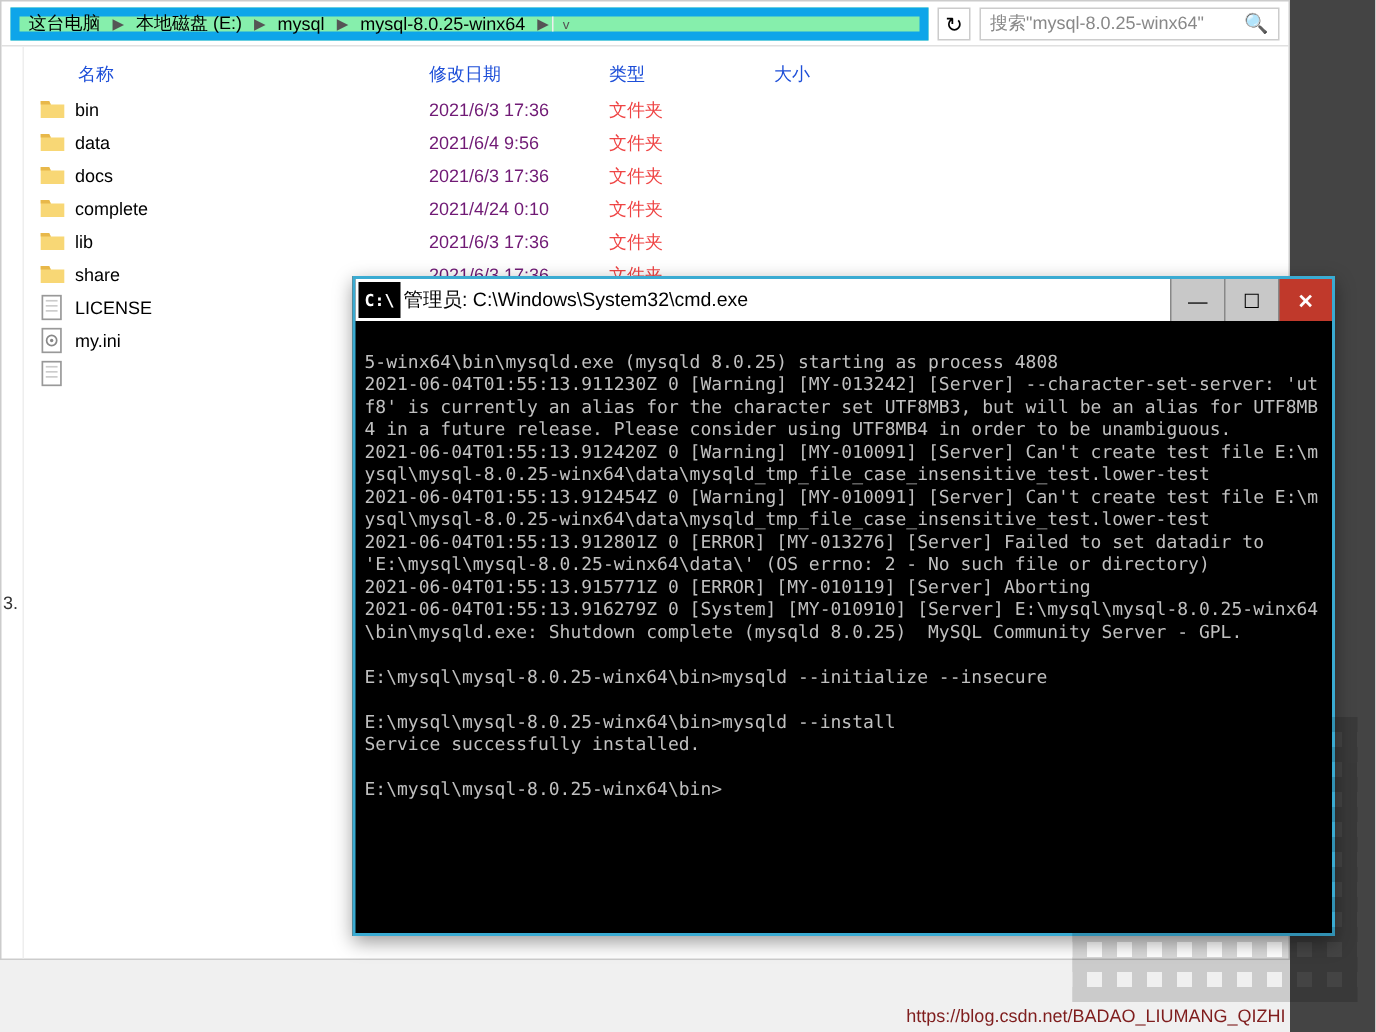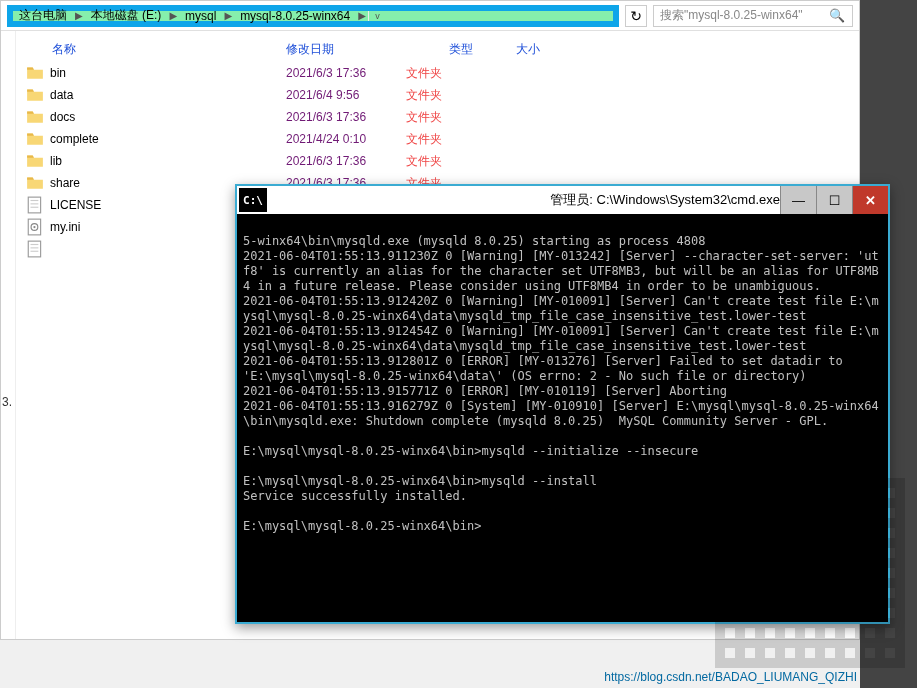--- a/index.html
+++ b/index.html
@@ -15,42 +15,42 @@
 .refresh-btn { width: 22px; height: 22px; border: 1px solid #ccc; display: flex; align-items: center; justify-content: center; font-size: 14px; cursor: pointer; background: white; }
 .searchbox { width: 200px; height: 22px; border: 1px solid #ccc; display: flex; align-items: center; padding: 0 6px; font-size: 12px; color: #888; background: white; }
 .searchbox .mag { margin-left: auto; font-size: 13px; color: #555; }
 
 .filepane { display: flex; height: calc(100% - 30px); }
 .leftspacer { width: 15px; border-right: 1px solid #eee; }
 .filelist { flex: 1; padding: 6px 0; }
 .colheaders { display: flex; font-size: 12px; color: #1d4ed8; padding: 4px 10px; }
 .col-name { width: 260px; padding-left: 26px; }
 .col-date { width: 120px; }
-.col-type { width: 110px; text-align: center; }
+.col-type { width: 110px; }
 .col-size { width: 70px; }
 .row { display: flex; align-items: center; font-size: 12px; padding: 2px 10px; height: 22px; cursor: pointer; }
 .row .icon { width: 18px; height: 16px; margin-right: 6px; display: inline-flex; align-items: center; justify-content: center; }
 .row .name { width: 236px; }
 .row .date { width: 120px; color: #701a75; }
 .row .type { width: 110px; color: #ef4444; }
 .row .size { width: 70px; color: #555; }
 
 .console { position: absolute; top: 184px; left: 235px; width: 655px; height: 440px; background: black; border: 2px solid #3aabd2; box-shadow: 0 4px 12px rgba(0,0,0,0.4); }
 .console-titlebar { height: 28px; background: white; display: flex; align-items: center; font-size: 12px; }
 .console-icon { width: 28px; height: 24px; display: flex; align-items: center; justify-content: center; font-size: 11px; background: #000; color: #fff; margin: 2px; font-family: monospace; font-weight: bold; }
-.console-title { flex: 1; text-align: right; font-size: 13px; }
+.console-title { flex: 1; text-align: left; font-size: 13px; }
 .winbtns { display: flex; height: 100%; }
 .winbtn { width: 36px; display: flex; align-items: center; justify-content: center; font-size: 13px; cursor: pointer; border-left: 1px solid #888; background:#c8c8c8; }
 .winbtn.close { background: #c0392b; color: white; font-weight: bold; }
 .console-body { padding: 20px 6px; font-family: "Consolas","NSimSun",monospace; font-size: 12px; color: #c0c0c0; line-height: 15px; white-space: pre-wrap; word-break: break-all; height: calc(100% - 28px); overflow: hidden; }
 
 .rightpanel { position: absolute; right: 0; top: 0; width: 57px; height: 100%; background: #444; }
 .leftsidebar { position: absolute; left: 0; top: 395px; font-size: 12px; color: #333; padding-left: 2px; }
 
-.watermark { position: absolute; bottom: 4px; right: 60px; font-size: 12px; color: #0369a1; }
+.watermark { position: absolute; bottom: 4px; right: 60px; font-size: 12px; color: #7f1d1d; }
 
 .qr { position: absolute; bottom: 20px; right: 12px; width: 190px; height: 190px; opacity: 0.15; background:
   repeating-linear-gradient(0deg,#000,#000 10px,transparent 10px,transparent 20px),
   repeating-linear-gradient(90deg,#000,#000 10px,transparent 10px,transparent 20px);
   pointer-events:none;
 }
 </style>
 </head>
 <body>
 

